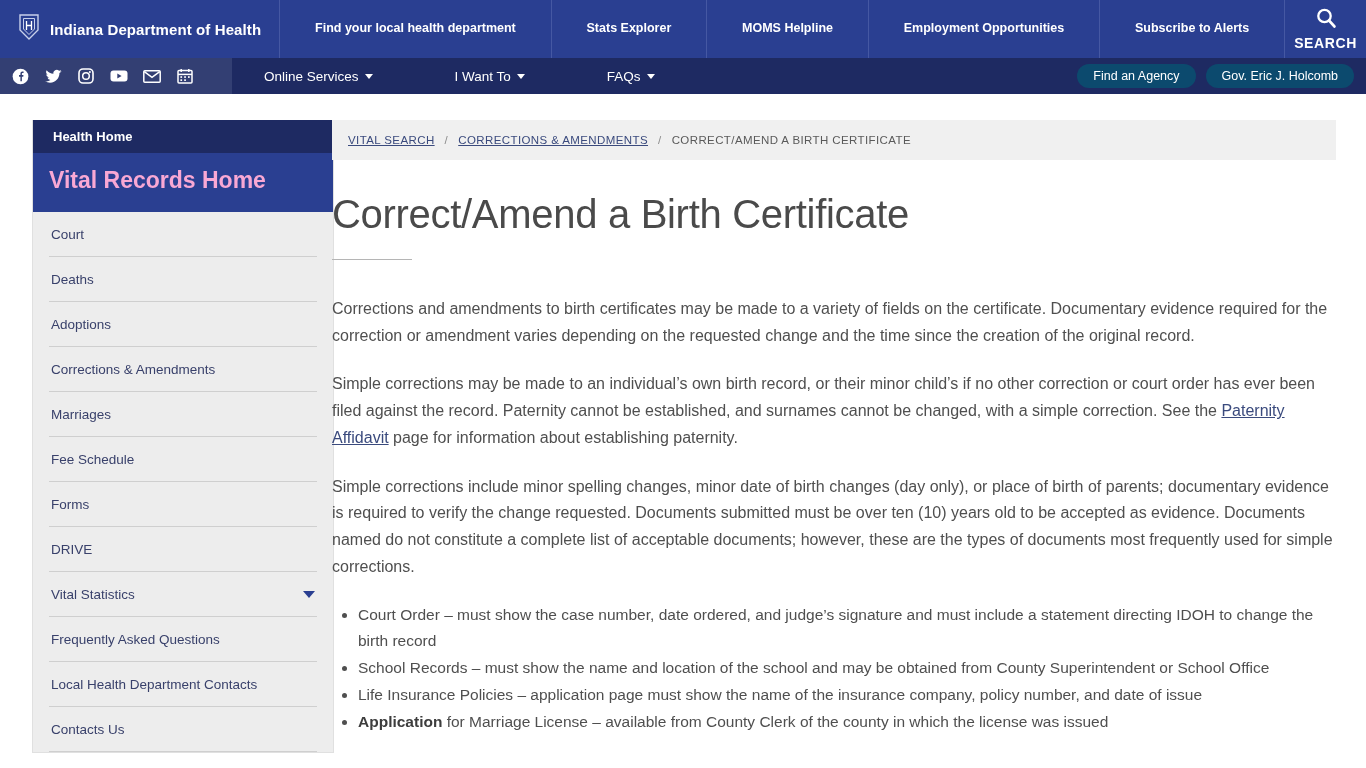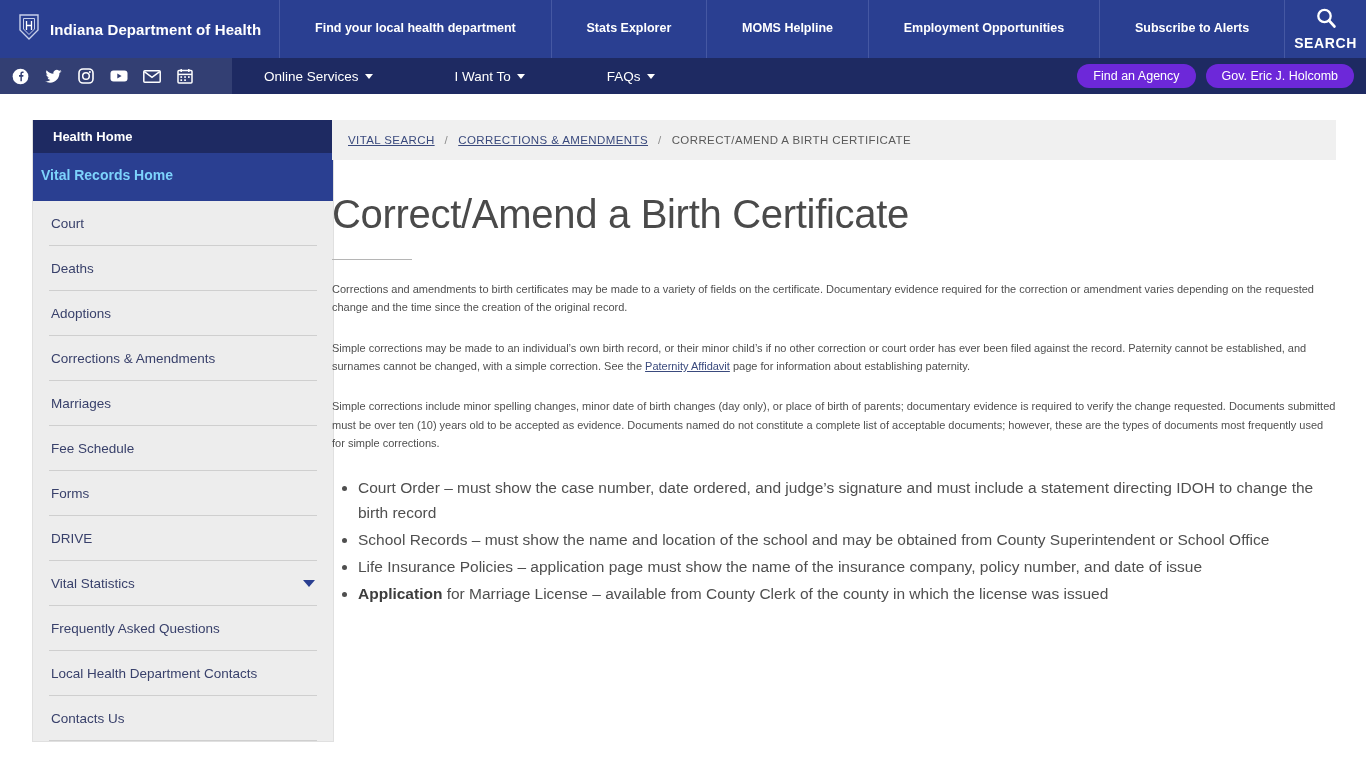--- a/index.html
+++ b/index.html
@@ -89,21 +89,21 @@
     width: 0; height: 0;
     border-left: 4.5px solid transparent;
     border-right: 4.5px solid transparent;
     border-top: 5px solid #ffffff;
   }
   .secbtns {
     display: flex; align-items: center; gap: 10px;
     padding-right: 12px;
   }
   .pill {
-    background: #6d28d9;
+    background: #0c4a6e;
     border-radius: 14px;
     padding: 5px 16px;
     font-size: 12.5px;
     white-space: nowrap;
     cursor: pointer;
   }
 
   
   .page {
     display: flex;
@@ -124,23 +124,23 @@
   }
   .sb-home {
     background: #1e2a62;
     color: #ffffff;
     font-size: 13px; font-weight: bold;
     padding: 9px 20px;
     cursor: pointer;
   }
   .sb-title {
     background: #2a3f91;
-    color: #7dd3fc;
-    font-size: 14px; font-weight: bold;
-    padding: 14px 16px 18px 8px;
+    color: #f9a8d4;
+    font-size: 23px; font-weight: bold;
+    padding: 14px 16px 18px 16px;
     cursor: pointer;
   }
   .sb-list { padding: 0 16px; }
   .sb-item {
     border-bottom: 1px solid #cfcfcf;
     padding: 15px 2px 14px 2px;
     font-size: 13.5px;
     color: #39416b;
     cursor: pointer;
     display: flex; align-items: center; justify-content: space-between;
@@ -182,24 +182,25 @@
     letter-spacing: -.3px;
   }
   .title-rule {
     width: 80px; height: 1px;
     background: #b5b5b5;
     margin: 22px 0 0 0;
   }
 
   .body-copy { padding-top: 20px; }
   .body-copy p {
-    font-size: 11px;
+    font-size: 16px;
     line-height: 1.67;
     color: #4f4f4f;
     margin-bottom: 22px;
+    margin-top: 16px;
   }
   .body-copy a.inline {
     color: #3a4a7d;
     text-decoration: underline;
     cursor: pointer;
   }
   .body-copy ul {
     list-style: disc;
     padding-left: 26px;
     margin-top: 2px;

